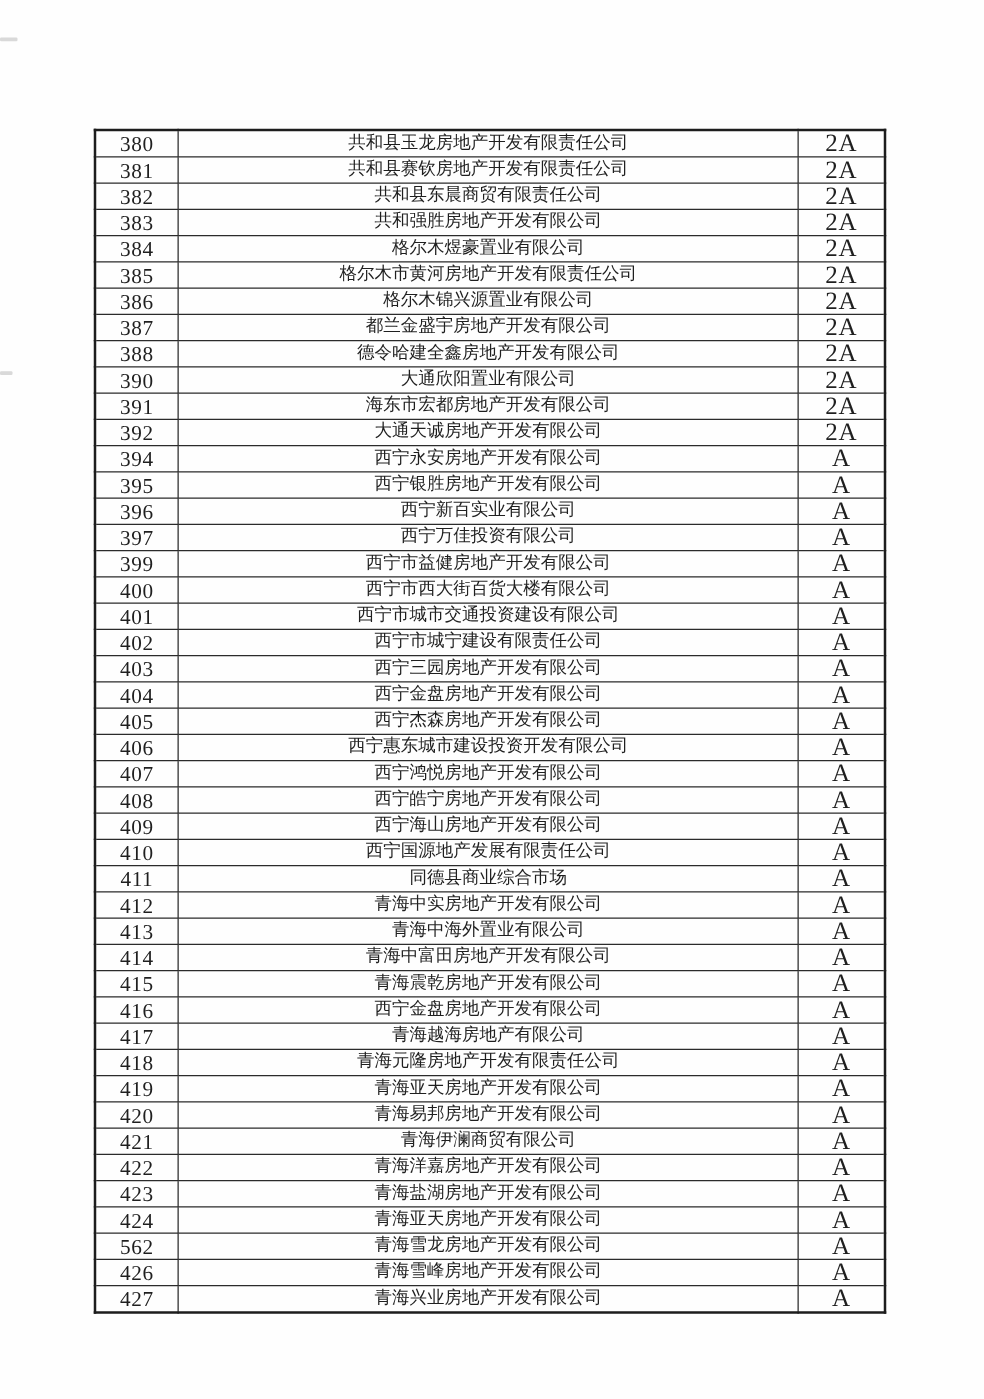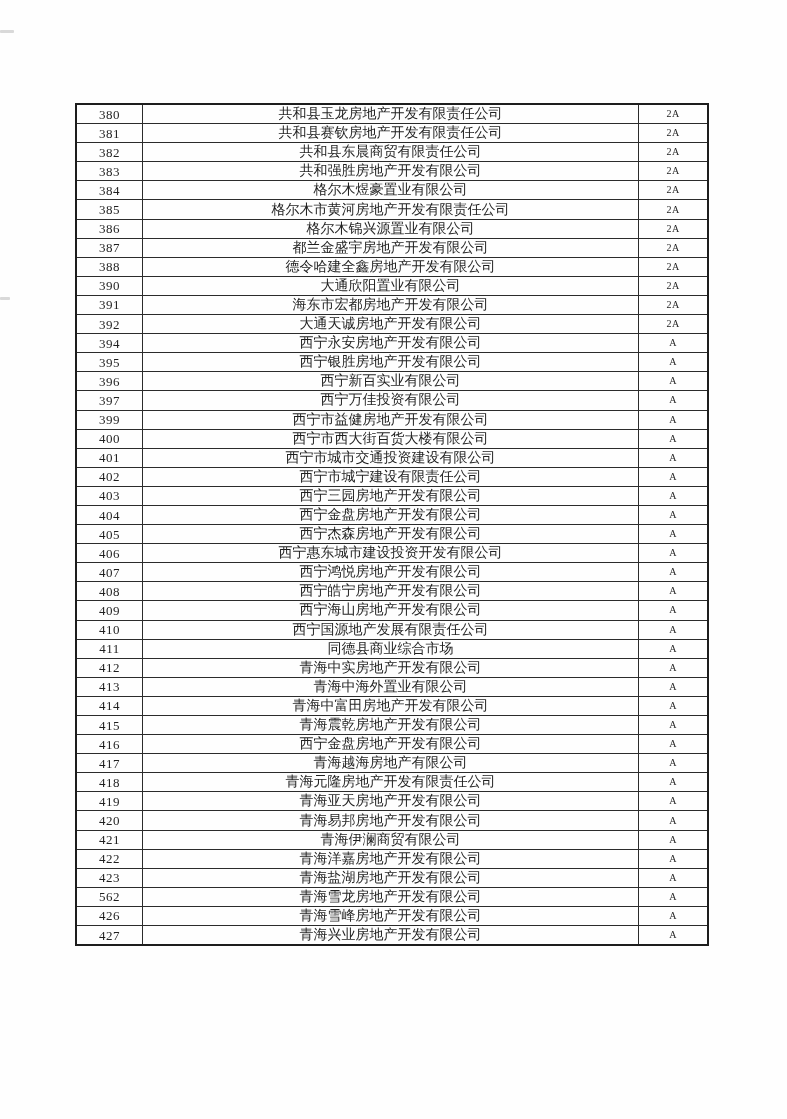--- a/index.html
+++ b/index.html
@@ -44,31 +44,31 @@
     height: 18.1px;
     padding: 0;
     text-align: center;
     vertical-align: middle;
     white-space: nowrap;
     overflow: hidden;
     line-height: 1;
   }
   td.col-index {
     width: 65px;
-    font-size: 13px;
+    font-size: 17px;
     letter-spacing: 0.5px;
   }
   td.col-company {
     width: 495px;
     font-size: 14px;
     margin-left: 17px;
   }
   td.col-rating {
     width: 68px;
-    font-size: 10px;
+    font-size: 20px;
     letter-spacing: 0.5px;
     margin-left: 28px;
   }
 </style>
 </head>
 <body>
 
 <div class="page">
   <div class="scan-mark mark-a"></div>
   <div class="scan-mark mark-b"></div>
@@ -274,20 +274,25 @@
     <td class="col-index">422</td>
     <td class="col-company">青海洋嘉房地产开发有限公司</td>
     <td class="col-rating">A</td>
   </tr>
         <tr>
     <td class="col-index">423</td>
     <td class="col-company">青海盐湖房地产开发有限公司</td>
     <td class="col-rating">A</td>
   </tr>
         <tr>
+    <td class="col-index">424</td>
+    <td class="col-company">青海亚天房地产开发有限公司</td>
+    <td class="col-rating">A</td>
+  </tr>
+        <tr>
     <td class="col-index">562</td>
     <td class="col-company">青海雪龙房地产开发有限公司</td>
     <td class="col-rating">A</td>
   </tr>
         <tr>
     <td class="col-index">426</td>
     <td class="col-company">青海雪峰房地产开发有限公司</td>
     <td class="col-rating">A</td>
   </tr>
         <tr>

